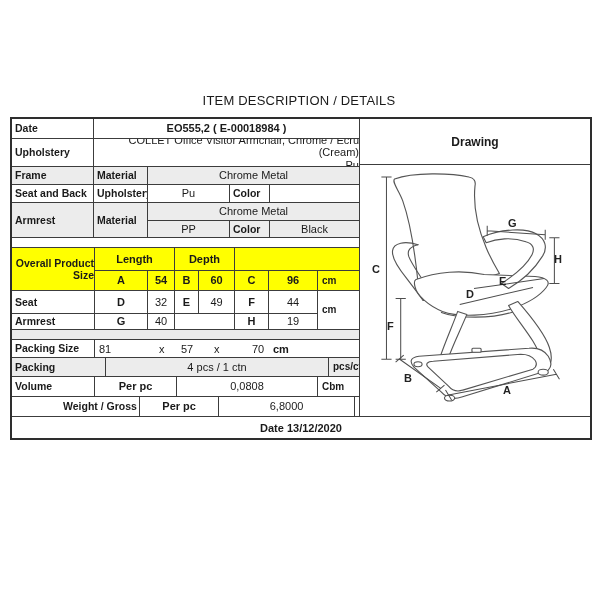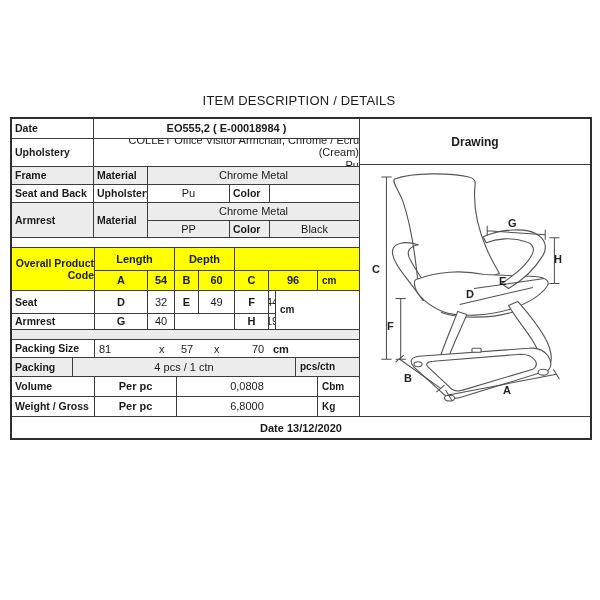--- a/index.html
+++ b/index.html
@@ -4,21 +4,21 @@
 <style>
   html,body{margin:0;padding:0;background:#fff;}
   body{width:600px;height:600px;font-family:"Liberation Sans",sans-serif;color:#1a1a1a;}
   #page{position:relative;width:600px;height:600px;background:#fff;overflow:hidden;}
   #title{position:absolute;top:93px;left:10px;width:578px;text-align:center;
          font-size:13px;font-weight:normal;letter-spacing:.2px;}
   #doc{position:absolute;left:10px;top:117px;width:578px;border:2px solid #2e2e2e;background:#fff;}
   #main{display:flex;align-items:stretch;}
   #left{width:348px;border-right:1px solid #3c3c3c;box-sizing:border-box;}
   .r{display:flex;border-bottom:1px solid #3c3c3c;align-items:stretch;box-sizing:border-box;}
-  .nbb{border-bottom:none;}
+  .nbb{border-bottom:none;padding-left:48px;}
   .c{border-right:1px solid #3c3c3c;box-sizing:border-box;display:flex;align-items:center;
      justify-content:center;font-size:11px;overflow:hidden;line-height:1.15;}
   .c.last{border-right:none;}
   .lab{justify-content:flex-start;padding-left:3px;font-weight:bold;font-size:10.5px;}
   .b{font-weight:bold;}
   .ctr{text-align:right;}
   .shade{background:#ececec;}
   .yellow{background:#ffff00;}
   .col{display:flex;flex-direction:column;box-sizing:border-box;}
   .unitcell{justify-content:flex-start;padding-left:4px;font-weight:bold;font-size:10px;}
@@ -82,41 +82,41 @@
               <div class="c last" style="flex:1">Black</div>
             </div>
           </div>
         </div>
 
         <div class="r" style="height:10px">
           <div class="c last" style="flex:1"></div>
         </div>
 
         <div class="r" style="height:43px">
-          <div class="c yellow b ctr" style="width:83px;font-size:10.5px">Overall Product Code</div>
+          <div class="c yellow b ctr" style="width:83px;font-size:10.5px">Overall Product Size</div>
           <div class="col yellow" style="flex:1">
             <div style="height:22px;border-bottom:1px solid #3c3c3c;display:flex">
               <div class="c b" style="width:80px">Length</div>
               <div class="c b" style="width:60px">Depth</div>
               <div class="c last" style="flex:1"></div>
             </div>
             <div style="flex:1;display:flex">
               <div class="c b" style="width:53px">A</div>
               <div class="c b" style="width:27px">54</div>
               <div class="c b" style="width:24px">B</div>
               <div class="c b" style="width:36px">60</div>
               <div class="c b" style="width:34px">C</div>
               <div class="c b" style="width:49px">96</div>
               <div class="c last unitcell" style="flex:1">cm</div>
             </div>
           </div>
         </div>
 
         <div class="r" style="height:39px">
-          <div class="col" style="width:264px">
+          <div class="col" style="width:306px">
             <div style="height:22px;border-bottom:1px solid #3c3c3c;display:flex">
               <div class="c lab" style="width:83px">Seat</div>
               <div class="c b" style="width:53px">D</div>
               <div class="c" style="width:27px">32</div>
               <div class="c b" style="width:24px">E</div>
               <div class="c" style="width:36px">49</div>
               <div class="c b" style="width:34px">F</div>
               <div class="c" style="flex:1">44</div>
             </div>
             <div style="flex:1;display:flex">
@@ -141,21 +141,21 @@
             <span class="ps-val" style="left:4px">81</span>
             <span class="ps-val" style="left:64px">x</span>
             <span class="ps-val" style="left:86px">57</span>
             <span class="ps-val" style="left:119px">x</span>
             <span class="ps-val" style="left:157px">70</span>
             <span class="ps-val b" style="left:178px">cm</span>
           </div>
         </div>
 
         <div class="r shade" style="height:19px">
-          <div class="c lab" style="width:61px">Packing</div>
+          <div class="c lab" style="width:94px">Packing</div>
           <div class="c" style="width:223px">4 pcs / 1 ctn</div>
           <div class="c last unitcell" style="flex:1">pcs/ctn</div>
         </div>
 
         <div class="r" style="height:20px">
           <div class="c lab" style="width:83px">Volume</div>
           <div class="c b" style="width:82px">Per pc</div>
           <div class="c" style="width:141px">0,0808</div>
           <div class="c last unitcell" style="flex:1">Cbm</div>
         </div>

